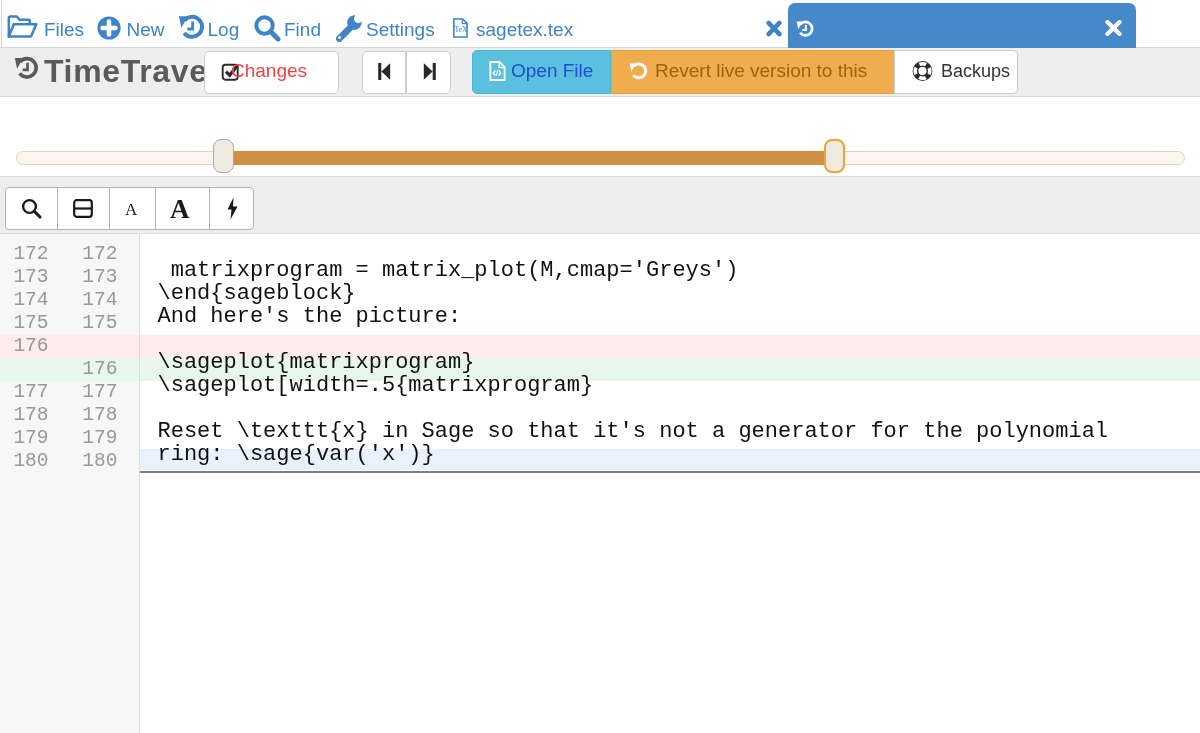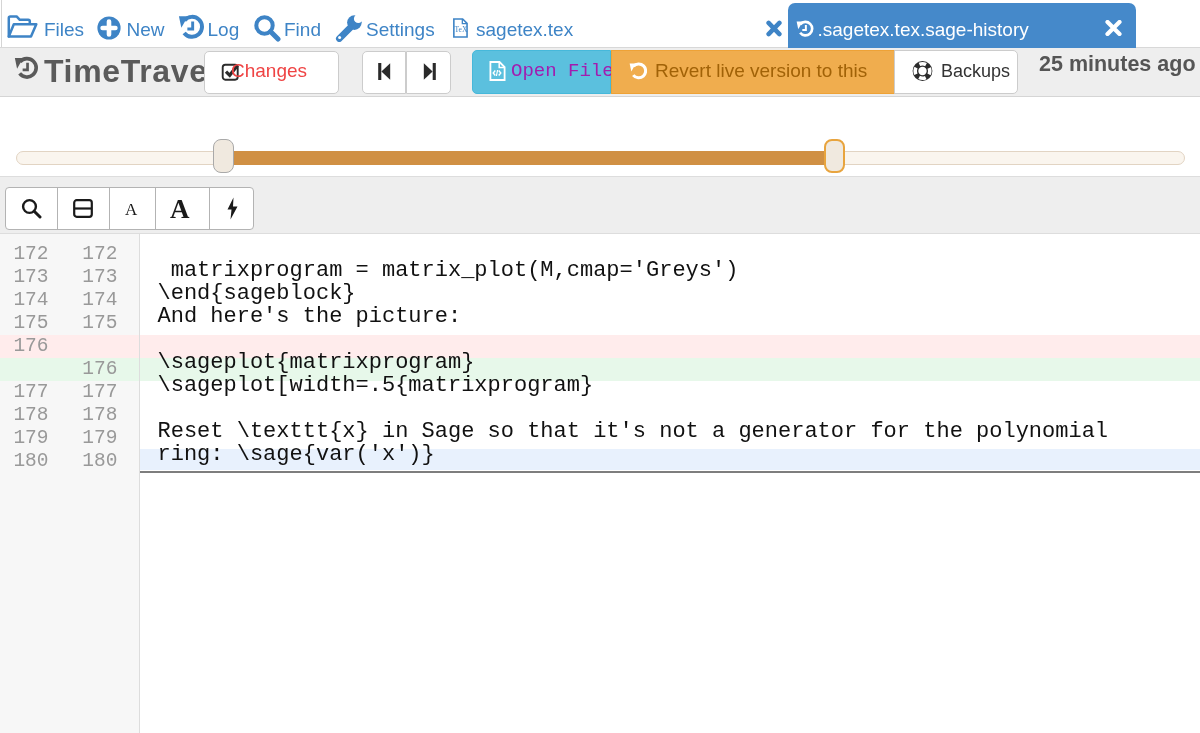--- a/index.html
+++ b/index.html
@@ -73,21 +73,20 @@
   <div class="abs navtxt" style="left:476px;top:19px;">sagetex.tex</div>
 
   <svg class="abs" style="left:765.5px;top:20px;" width="16" height="17" viewBox="0 0 16 17">
     <path d="M2.6,2.9 L13.4,14.1 M13.4,2.9 L2.6,14.1" stroke="#3e84c6" stroke-width="4.5" stroke-linecap="round"></path>
   </svg>
 
   <div class="abs" style="left:788px;top:3px;width:348px;height:45px;background:#4589ca;border-radius:7px 7px 0 0;"></div>
   <svg class="abs" style="left:796px;top:20px;color:#fff;" width="17.5" height="17.5" viewBox="0 0 25 24">
     <use href="#hist"></use>
   </svg>
-  <div class="abs" style="left:817.5px;top:19px;color:#fff;font-size:19px;">.sagetex.tex.sage-history</div>
   <svg class="abs" style="left:1105px;top:20px;" width="17" height="16" viewBox="0 0 17 16">
     <path d="M2.5,2 L14.5,14 M14.5,2 L2.5,14" stroke="#fff" stroke-width="4.2" stroke-linecap="round"></path>
   </svg>
 
   <div class="abs" style="left:0;top:48px;width:1200px;height:48px;background:#eeeeee;border-bottom:1px solid #d5d5d5;"></div>
 
   <svg class="abs" style="left:14px;top:56px;color:#5a5a5a;" width="24" height="24" viewBox="0 0 25 24">
     <use href="#hist"></use>
   </svg>
   <div class="abs" style="left:44px;top:53px;font-size:32px;font-weight:bold;letter-spacing:0.65px;color:#5a5a5a;">TimeTravel</div>
@@ -110,37 +109,36 @@
     <path d="M9.6,8.5 L0.8,0.2 L0.8,16.8 Z" fill="#2a2a2a"></path>
   </svg>
 
   <div class="abs" style="left:472px;top:50px;width:139px;height:44px;background:#5bc0de;border:1px solid #46b8da;border-radius:5px 0 0 5px;box-sizing:border-box;"></div>
   <svg class="abs" style="left:489px;top:61px;" width="17" height="20" viewBox="0 0 17 20">
     <path d="M1.4,1 L10.5,1 L15.6,6.2 L15.6,19 L1.4,19 Z" fill="none" stroke="#fff" stroke-width="1.8"></path>
     <path d="M10.2,1 L10.2,6.6 L15.6,6.6" fill="none" stroke="#fff" stroke-width="1.5"></path>
     <path d="M6.3,9.5 L4.2,12 L6.3,14.5 M9.7,9.5 L11.8,12 L9.7,14.5" fill="none" stroke="#fff" stroke-width="1.4"></path>
     <path d="M8.6,9 L7.4,15" stroke="#fff" stroke-width="1.2"></path>
   </svg>
-  <div class="abs" style="left:511px;top:60px;font-size:19px;color:#a21caf;font-family:Liberation Mono, monospace;">Open File</div>
+  <div class="abs" style="left:511px;top:60px;font-size:19px;color:#1d4ed8;">Open File</div>
 
   <div class="abs" style="left:611px;top:50px;width:284px;height:44px;background:#f0ad4e;border:1px solid #eea236;border-radius:0;box-sizing:border-box;"></div>
   <svg class="abs" style="left:629px;top:61.5px;color:#fff;" width="18" height="18" viewBox="0 0 25 24">
     <use href="#undo"></use>
   </svg>
   <div class="abs" style="left:655px;top:60px;font-size:19px;color:#a16207;">Revert live version to this</div>
 
   <div class="abs" style="left:894px;top:50px;width:124px;height:44px;background:#fff;border:1px solid #ccc;border-radius:0 5px 5px 0;box-sizing:border-box;"></div>
   <svg class="abs" style="left:912px;top:60.5px;" width="21" height="20" viewBox="0 0 21 20">
     <circle cx="10.5" cy="10" r="9.9" fill="#2b2b2b"></circle>
     <circle cx="10.5" cy="10" r="7.3" fill="none" stroke="#fff" stroke-width="3.6" stroke-dasharray="6.9 4.57" stroke-dashoffset="3.45"></circle>
     <circle cx="10.5" cy="10" r="4.2" fill="#fff"></circle>
   </svg>
   <div class="abs" style="left:941px;top:60.5px;font-size:18px;color:#333;">Backups</div>
 
-  <div class="abs" style="left:1039px;top:52px;font-size:21.5px;font-weight:bold;color:#555;">25 minutes ago</div>
 
   <div class="abs" style="left:16px;top:150.5px;width:1169px;height:14px;background:#faf5ee;border:1px solid #e2d4c3;border-radius:7px;box-sizing:border-box;"></div>
   <div class="abs" style="left:223px;top:150.5px;width:612px;height:14px;background:#d09044;"></div>
   <div class="abs" style="left:212.5px;top:139px;width:21.5px;height:33.5px;background:#f0e9df;border:1.6px solid #a9a9a9;border-radius:8px;box-sizing:border-box;"></div>
   <div class="abs" style="left:823.5px;top:139px;width:21.5px;height:33.5px;background:#f0e9df;border:2px solid #e8a43e;border-radius:8px;box-sizing:border-box;"></div>
 
   <div class="abs" style="left:0;top:176px;width:1200px;height:58px;background:#eeeeee;border-top:1px solid #ddd;border-bottom:1px solid #ddd;box-sizing:border-box;"></div>
   <div class="abs" style="left:5px;top:187px;width:249px;height:43px;background:#fff;border:1px solid #b3b3b3;border-radius:4px;box-sizing:border-box;"></div>
   <div class="abs" style="left:57px;top:187px;width:1px;height:43px;background:#b3b3b3;"></div>
   <div class="abs" style="left:109px;top:187px;width:1px;height:43px;background:#b3b3b3;"></div>

